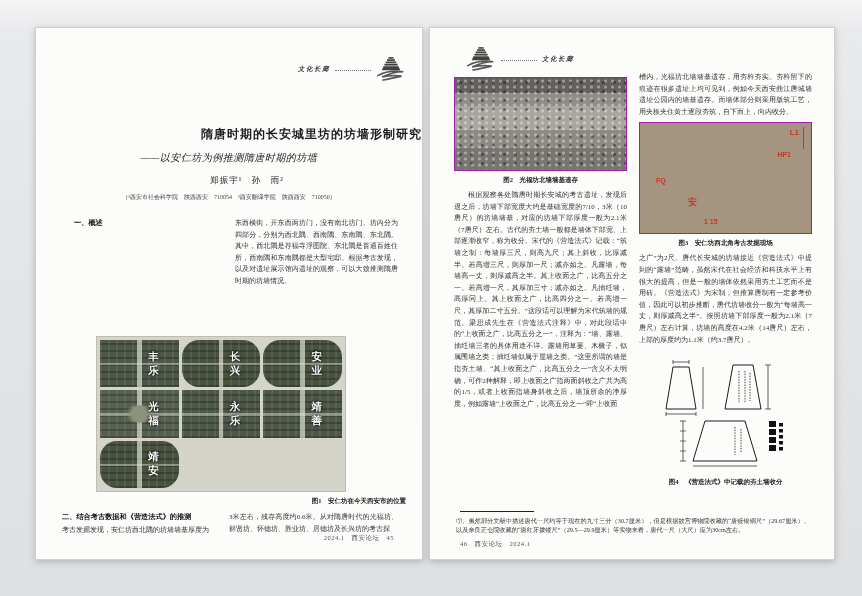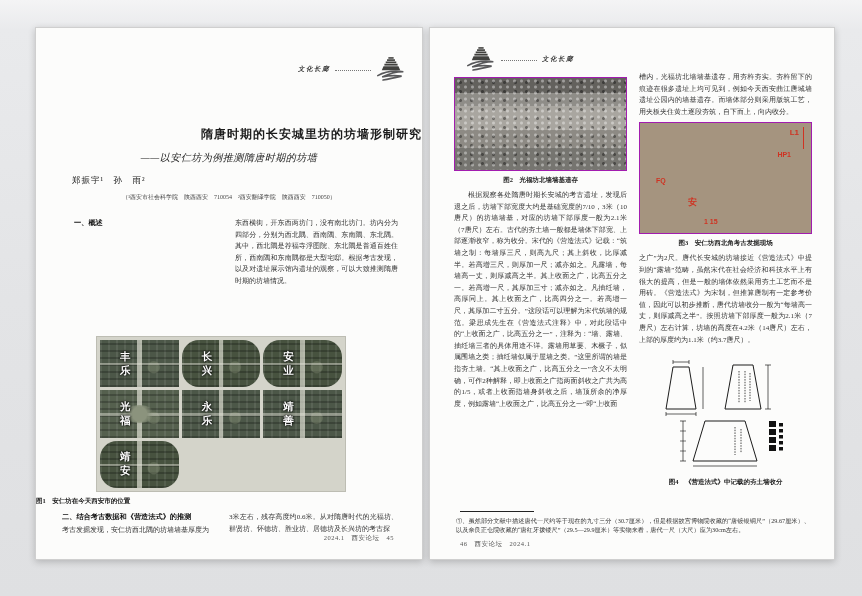--- a/index.html
+++ b/index.html
@@ -23,36 +23,36 @@
   .page-right .hdr{top:18px;left:36px;}
   .hdr-label{font-size:6.5px;font-weight:bold;font-style:italic;color:#3a3a3a;letter-spacing:1.5px;}
   .hdr-dots{width:36px;height:1px;border-bottom:1.5px dotted #777;}
   .pagoda{display:block;}
 
   
   .title{position:absolute;top:98px;left:0;right:0;text-align:right;
     font-size:12px;font-weight:bold;letter-spacing:1px;color:#1c1c1c;}
   .subtitle{position:absolute;top:123px;left:0;right:0;text-align:center;
     font-size:10px;font-style:italic;color:#222;letter-spacing:.5px;}
-  .authors{position:absolute;top:147px;left:0;right:0;text-align:left;
+  .authors{position:absolute;top:147px;left:0;right:0;text-align:center;
     font-size:8.5px;letter-spacing:1px;color:#222;padding-left:36px;}
   .affil{position:absolute;top:165px;left:0;right:0;text-align:center;
     font-size:6px;color:#444;}
 
   
   .twocol{display:flex;gap:12px;}
   .col{flex:1 1 0;min-width:0;}
   .para{font-size:7px;line-height:11.6px;text-align:justify;margin:0;color:#333;}
   .para.indent{text-indent:14px;}
   .sec-heading{font-size:7.2px;font-weight:bold;color:#111;text-indent:14px;margin:0 0 3px 0;}
   .sec1{position:absolute;top:190px;left:24px;right:24px;height:116px;overflow:hidden;}
   .sec2{position:absolute;top:484px;left:12px;right:24px;height:26px;overflow:hidden;}
 
   
-  .fig1{position:absolute;top:308px;left:0;right:16px;text-align:left;}
+  .fig1{position:absolute;top:308px;left:0;right:16px;text-align:right;}
   .map{width:250px;height:156px;margin:0 auto;box-sizing:border-box;
     background:#d4d4ca;border:1px solid #bdbdb3;padding:3px;
     display:grid;grid-template-columns:repeat(3,1fr);grid-template-rows:repeat(3,1fr);gap:3px;}
   .tile{position:relative;display:flex;align-items:center;justify-content:center;overflow:hidden;
     background-color:#4c5748;
     background-image:
       radial-gradient(circle at 68% 58%, rgba(130,140,115,.45) 0 9%, transparent 11%),
       repeating-linear-gradient(0deg, rgba(0,0,0,.22) 0 2px, transparent 2px 7px),
       repeating-linear-gradient(90deg, rgba(255,255,255,.08) 0 2px, transparent 2px 8px);}
   .tile.t-b{background-color:#55604e;}

